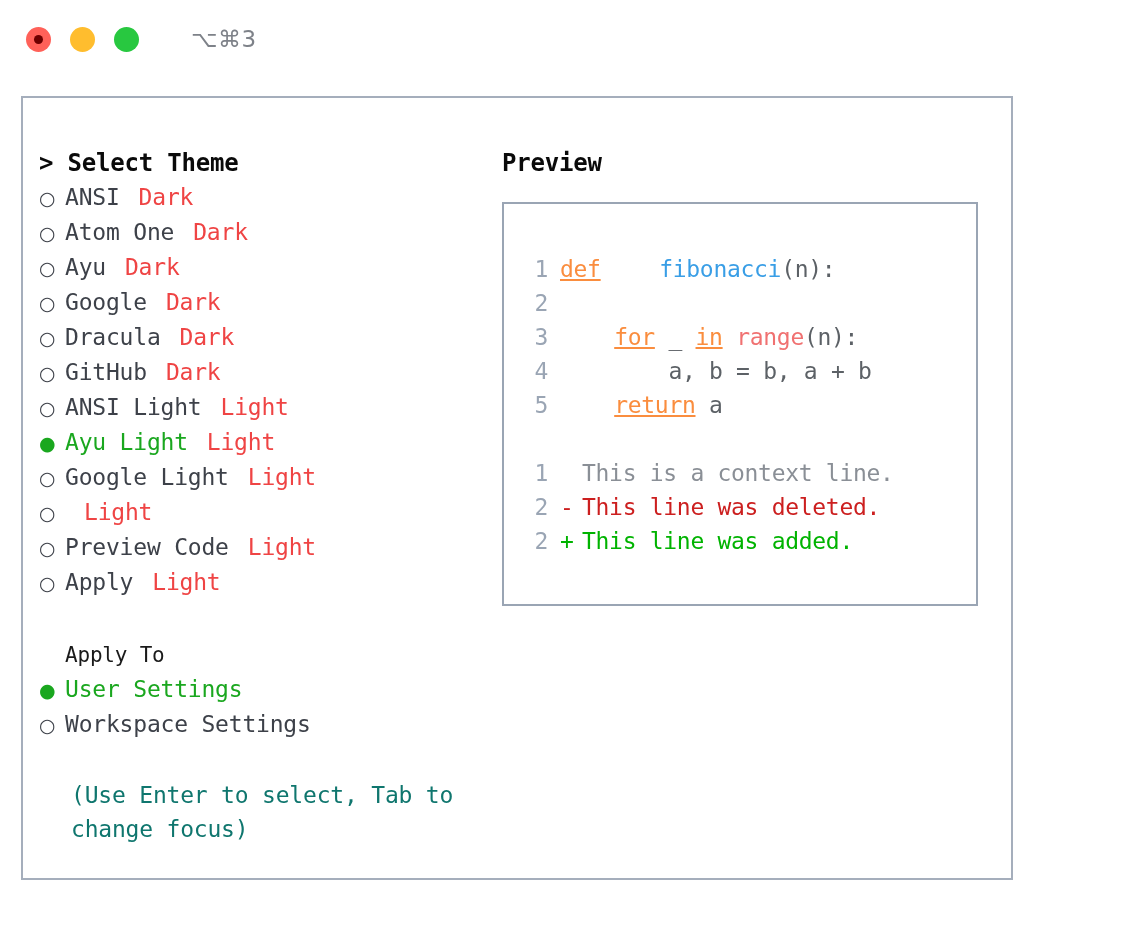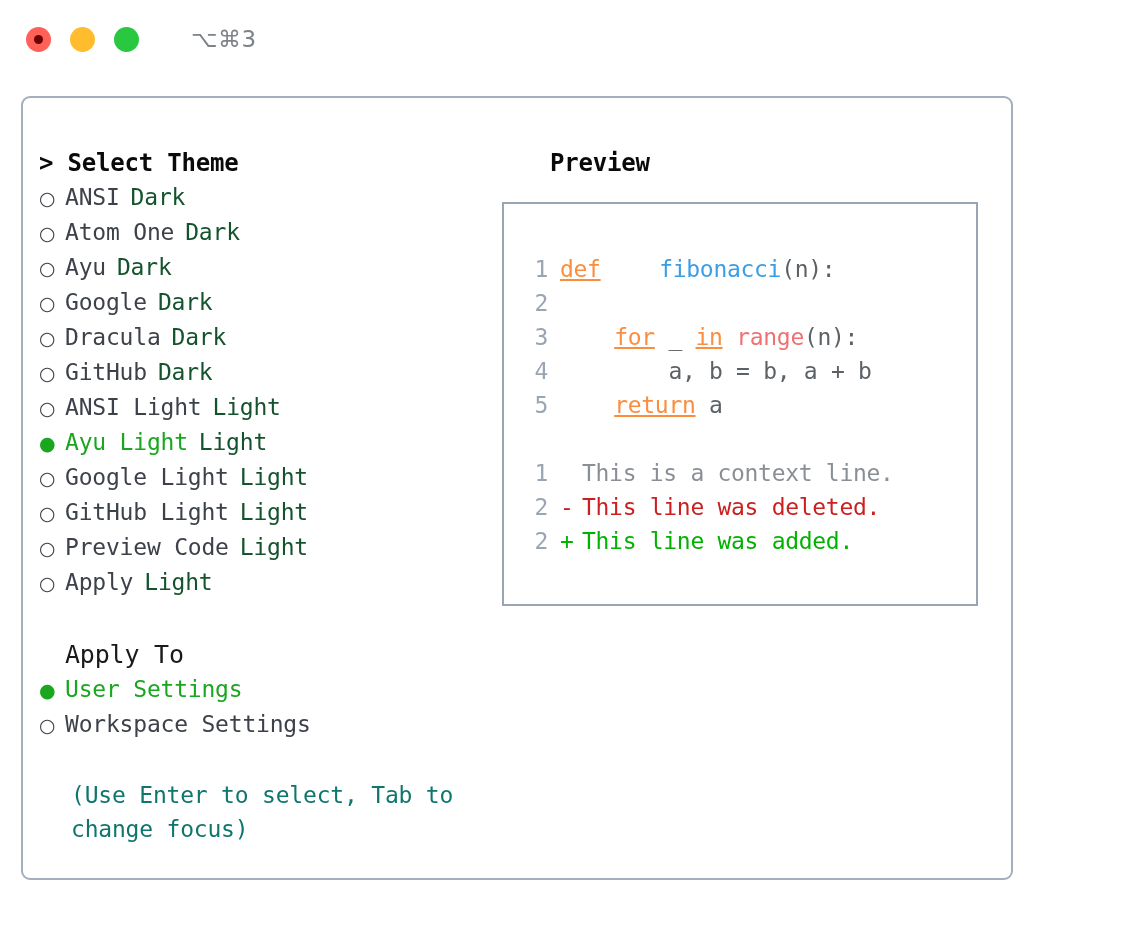--- a/index.html
+++ b/index.html
@@ -66,21 +66,21 @@
   }
 
   
   .window {
     position: absolute;
     left: 21px;
     top: 96px;
     width: 992px;
     height: 784px;
     border: 2px solid #a5aebc;
-    border-radius: 9px;
+    border-radius: 0;
     box-sizing: border-box;
     background: #ffffff;
   }
 
   .cols {
     position: absolute;
     left: 0; top: 0;
     width: 100%;
     height: 100%;
   }
@@ -112,28 +112,29 @@
     width: 26px;
     flex: 0 0 26px;
     color: #3d4149;
     font-size: 19px;
     font-family: "DejaVu Sans", "Liberation Sans", sans-serif;
   }
   .bullet.sel { color: #1aa71f; }
   .opt-label { color: #3d4149; }
   .opt-row.selected .opt-label { color: #1aa71f; }
   .opt-tag {
-    color: #14532d;
+    color: #ef4444;
     padding-left: 11px;
+    margin-left: 8px;
   }
 
   .group-gap { height: 38px; }
 
   .subsection-head {
-    font-size: 25px;
+    font-size: 21px;
     color: #1a1a1a;
     line-height: 34px;
     padding-left: 26px;
     white-space: pre;
     letter-spacing: -0.2px;
   }
 
   .hint {
     margin-top: 36px;
     font-size: 23px;
@@ -150,21 +151,20 @@
     left: 479px;
     top: 48px;
     width: 490px;
   }
   .preview-title {
     font-size: 24px;
     font-weight: bold;
     color: #0a0a0a;
     line-height: 34px;
     letter-spacing: -0.2px;
-    margin-left: 48px;
   }
   .preview-box {
     margin-top: 22px;
     width: 476px;
     height: 404px;
     border: 2px solid #9aa5b4;
     box-sizing: border-box;
     background: #ffffff;
     position: relative;
   }
@@ -233,21 +233,21 @@
         <div id="theme-list">
             <div class="opt-row"><span class="bullet">○</span><span class="opt-label">ANSI</span><span class="opt-tag">Dark</span></div>
             <div class="opt-row"><span class="bullet">○</span><span class="opt-label">Atom One</span><span class="opt-tag">Dark</span></div>
             <div class="opt-row"><span class="bullet">○</span><span class="opt-label">Ayu</span><span class="opt-tag">Dark</span></div>
             <div class="opt-row"><span class="bullet">○</span><span class="opt-label">Google</span><span class="opt-tag">Dark</span></div>
             <div class="opt-row"><span class="bullet">○</span><span class="opt-label">Dracula</span><span class="opt-tag">Dark</span></div>
             <div class="opt-row"><span class="bullet">○</span><span class="opt-label">GitHub</span><span class="opt-tag">Dark</span></div>
             <div class="opt-row"><span class="bullet">○</span><span class="opt-label">ANSI Light</span><span class="opt-tag">Light</span></div>
             <div class="opt-row selected"><span class="bullet sel">●</span><span class="opt-label">Ayu Light</span><span class="opt-tag">Light</span></div>
             <div class="opt-row"><span class="bullet">○</span><span class="opt-label">Google Light</span><span class="opt-tag">Light</span></div>
-            <div class="opt-row"><span class="bullet">○</span><span class="opt-label">GitHub Light</span><span class="opt-tag">Light</span></div>
+            <div class="opt-row"><span class="bullet">○</span><span class="opt-tag">Light</span></div>
             <div class="opt-row"><span class="bullet">○</span><span class="opt-label">Preview Code</span><span class="opt-tag">Light</span></div>
             <div class="opt-row"><span class="bullet">○</span><span class="opt-label">Apply</span><span class="opt-tag">Light</span></div>
           </div>
 
         <div class="group-gap"></div>
 
         <div class="subsection-head">Apply To</div>
 
         <div id="apply-list">
             <div class="opt-row selected"><span class="bullet sel">●</span><span class="opt-label">User Settings</span></div>

